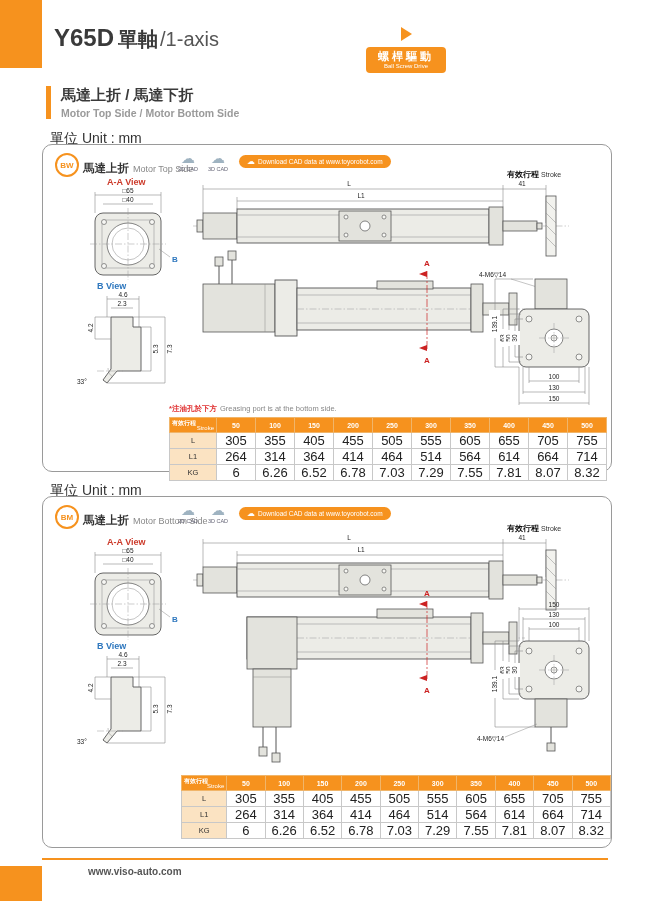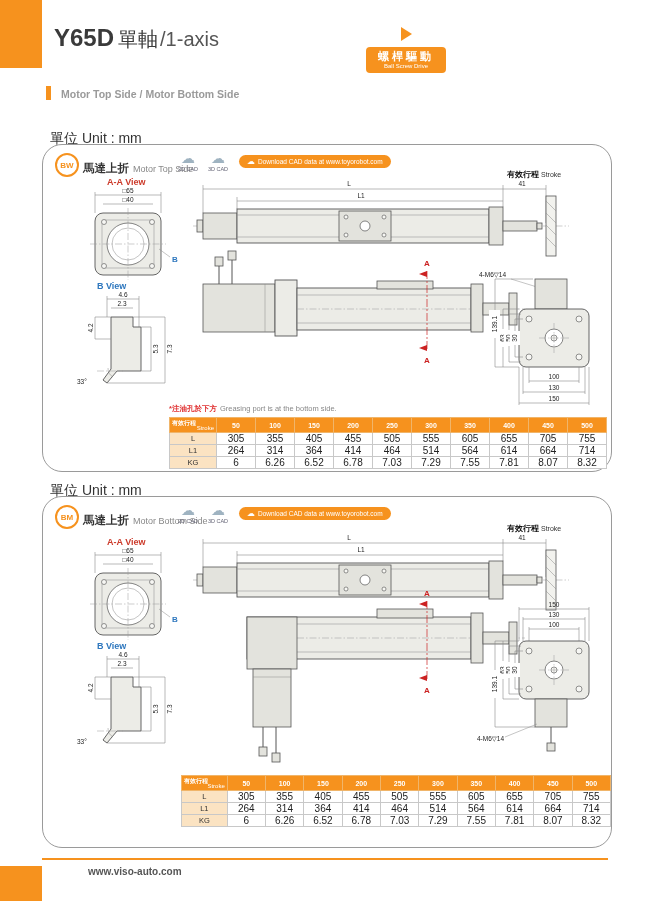--- a/index.html
+++ b/index.html
@@ -3,36 +3,36 @@
 <meta charset="utf-8">
 <style>
   html,body{margin:0;padding:0;}
   body{width:650px;height:901px;position:relative;background:#fff;overflow:hidden;
        font-family:"Liberation Sans","DejaVu Sans",sans-serif;color:#333;}
   .abs{position:absolute;}
   
   .corner-block{left:0;top:0;width:42px;height:68px;background:#F6921E;}
   .page-title{left:54px;top:24px;white-space:nowrap;}
   .t-model{font-size:24px;font-weight:bold;color:#3a3a3a;}
-  .t-cn{font-size:20px;font-weight:normal;color:#3a3a3a;margin-left:4px;}
+  .t-cn{font-size:20px;font-weight:bold;color:#3a3a3a;margin-left:4px;}
   .t-en{font-size:20px;color:#555;margin-left:2px;}
   .drive-badge{left:366px;top:27px;display:flex;align-items:center;gap:6px;flex-direction:column;}
   .tri{width:0;height:0;border-left:11px solid #F6921E;border-top:7px solid transparent;border-bottom:7px solid transparent;}
   .badge-box{background:#F6921E;color:#fff;border-radius:4px;padding:3px 12px;text-align:center;}
   .badge-cn{font-size:11px;font-weight:bold;letter-spacing:3px;line-height:12px;}
   .badge-en{font-size:6px;line-height:8px;}
   
   .section-head{left:46px;top:86px;border-left:5px solid #F6921E;padding-left:10px;}
   .sec-title{font-size:15px;font-weight:bold;color:#3a3a3a;}
   .sec-sub{font-size:10.5px;color:#9a9a9a;margin-top:2px;font-weight:bold;}
   
   .unit-label{left:50px;width:568px;text-align:left;font-size:14px;color:#333;}
   #unit1{top:130px;} #unit2{top:482px;}
   
-  .panel{left:42px;width:568px;border:1px solid #9a9a9a;border-radius:20px;background:#fff;position:absolute;}
+  .panel{left:42px;width:568px;border:1px solid #9a9a9a;border-radius:10px;background:#fff;position:absolute;}
   #panel1{top:144px;height:326px;} #panel2{top:496px;height:350px;}
   .code-circle{position:absolute;left:12px;top:8px;width:20px;height:20px;border:2px solid #F6921E;border-radius:50%;
                color:#F6921E;font-size:8px;font-weight:bold;display:flex;align-items:center;justify-content:center;}
   .pname{position:absolute;left:40px;top:13px;white-space:nowrap;}
   .pname .cn{font-size:11.5px;font-weight:bold;color:#333;}
   .pname .en{font-size:9px;color:#888;margin-left:4px;font-weight:normal;}
   .cloud{position:absolute;top:5px;width:30px;text-align:center;line-height:1;}
   .cloud .g{font-size:14px;color:#9FB3C1;}
   .cloud .t{display:block;font-size:5.5px;color:#667;margin-top:1px;}
   .c2d{left:130px;} .c3d{left:160px;}
@@ -53,21 +53,21 @@
   .note .en{color:#888;margin-left:3px;margin-top:25px;}
   
   .spec{position:absolute;border-collapse:collapse;table-layout:fixed;background:#fff;}
   #t1{left:126px;top:272px;} #t2{left:138px;top:278px;}
   .spec th,.spec td{border:1px solid #c8c8c8;text-align:center;padding:0;height:11px;}
   .spec th{background:#F6921E;color:#fff;font-size:7px;font-weight:bold;border-color:#f0b56a;width:38px;}
   .spec th.corner{width:46px;position:relative;height:14px;}
   .c-cn{position:absolute;left:2px;top:1px;font-size:6px;font-weight:bold;}
   .c-en{position:absolute;right:2px;bottom:1px;font-size:6px;font-weight:normal;}
   .spec td.rl{background:#FBE3C2;font-size:7.5px;width:46px;color:#333;}
-  .spec td.dv{font-size:10px;color:#222;width:38px;text-align:center;}
+  .spec td.dv{font-size:13px;color:#222;width:38px;text-align:center;}
   
   .footer-line{left:42px;top:858px;width:566px;height:2px;background:#F6921E;}
   .footer-url{left:88px;top:866px;font-size:10px;font-weight:bold;color:#555;}
   .footer-block{left:0;top:866px;width:42px;height:35px;background:#F6921E;}
   
   svg text{font-family:"Liberation Sans","DejaVu Sans",sans-serif;}
   .dim,.ext{stroke:#8a8a8a;stroke-width:0.6;}
   .thin{stroke:#8a8a8a;stroke-width:0.5;fill:none;}
   .body{fill:#ECECE7;stroke:#555;stroke-width:0.9;}
   .part{fill:#E3E3DD;stroke:#555;stroke-width:0.8;}
@@ -93,20 +93,21 @@
 </div>
 <div class="abs drive-badge">
   <span class="tri"></span>
   <span class="badge-box">
     <div class="badge-cn">螺桿驅動</div>
     <div class="badge-en">Ball Screw Drive</div>
   </span>
 </div>
 
 <div class="abs section-head">
+  <div class="sec-title">馬達上折 / 馬達下折</div>
   <div class="sec-sub">Motor Top Side / Motor Bottom Side</div>
 </div>
 
 <div class="abs unit-label" id="unit1">單位 Unit : mm</div>
 <div class="abs unit-label" id="unit2">單位 Unit : mm</div>
 
 <div class="panel" id="panel1">
   <div class="code-circle">BW</div>
   <div class="pname">
     <span class="cn">馬達上折</span><span class="en">Motor Top Side</span>

